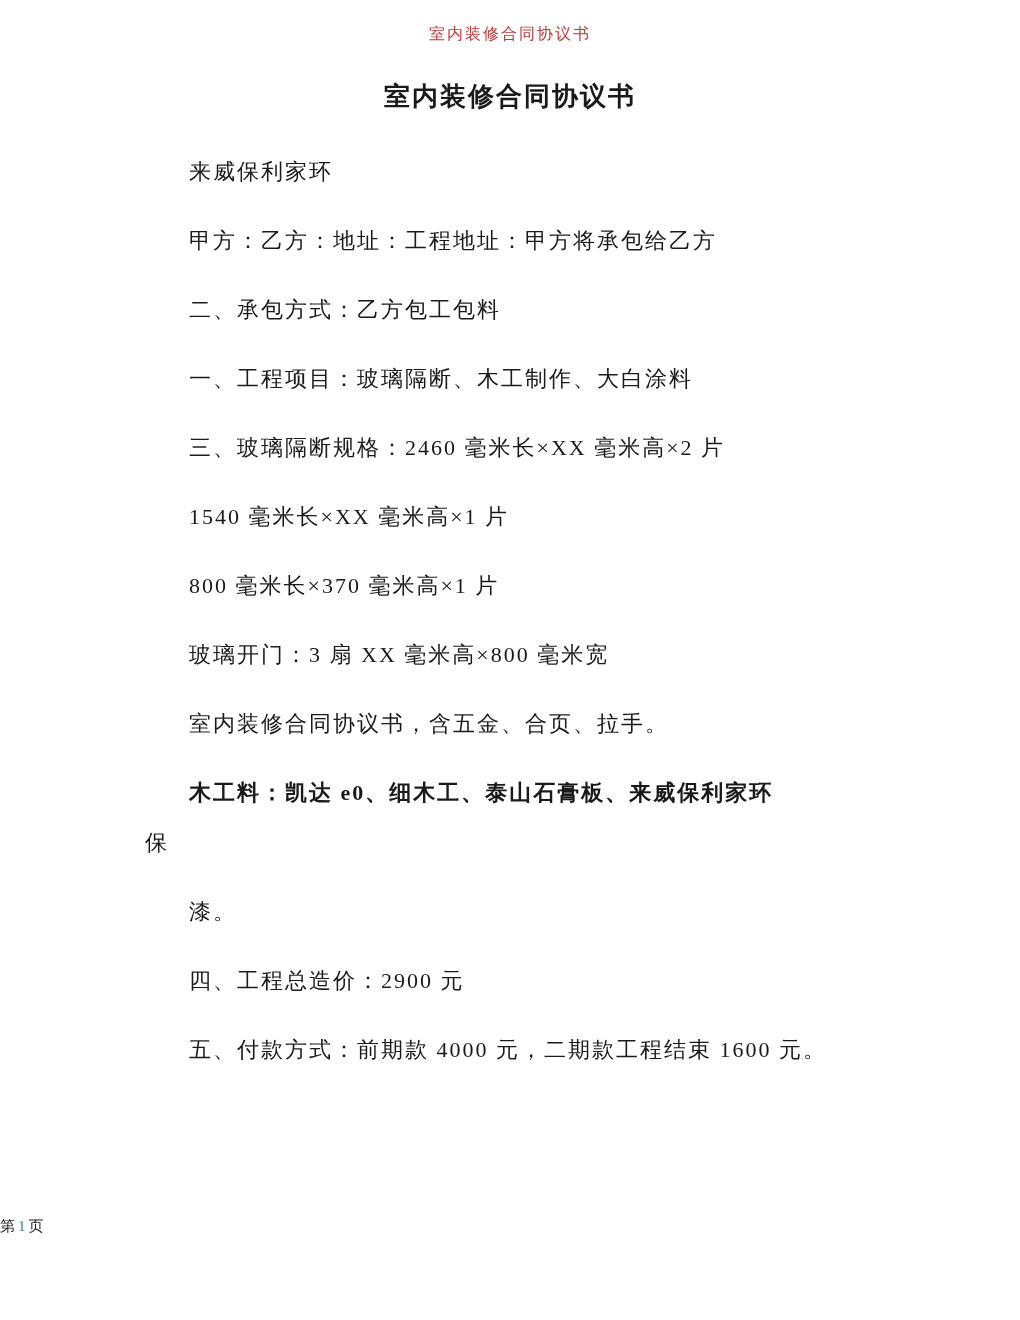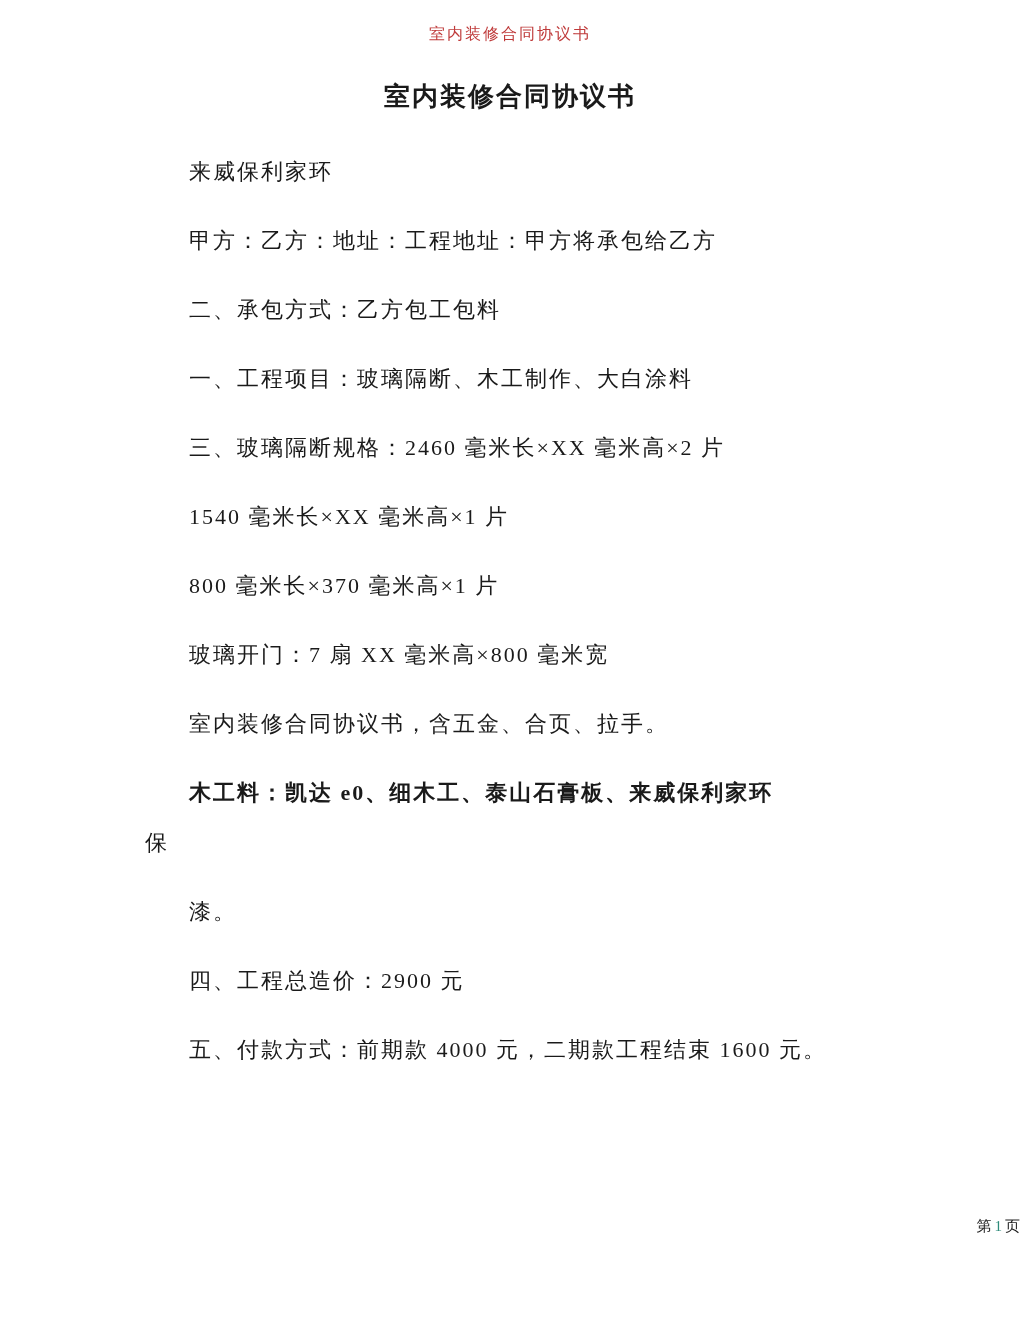--- a/index.html
+++ b/index.html
@@ -51,21 +51,21 @@
   }
   .para.wrap-cont {
     text-indent: 0;
     margin-bottom: 19px;
   }
   .doc-footer {
     position: absolute;
     top: 1216px;
     left: 0;
     width: 100%;
-    text-align: right;
+    text-align: left;
     font-size: 15px;
     line-height: 20px;
     color: var(--text, #1a1a1a);
   }
   .doc-footer .page-num {
     color: var(--page-number-teal, #2e8b7a);
     margin: 0 3px;
     font-family: "Liberation Serif", "DejaVu Serif", serif;
   }
 </style>
@@ -79,21 +79,21 @@
   <h1 class="doc-title">室内装修合同协议书</h1>
 
   <div class="doc-body">
     <p class="para">来威保利家环</p>
     <p class="para">甲方：乙方：地址：工程地址：甲方将承包给乙方</p>
     <p class="para">二、承包方式：乙方包工包料</p>
     <p class="para">一、工程项目：玻璃隔断、木工制作、大白涂料</p>
     <p class="para">三、玻璃隔断规格：2460 毫米长×XX 毫米高×2 片</p>
     <p class="para">1540 毫米长×XX 毫米高×1 片</p>
     <p class="para">800 毫米长×370 毫米高×1 片</p>
-    <p class="para">玻璃开门：7 扇 XX 毫米高×800 毫米宽</p>
+    <p class="para">玻璃开门：3 扇 XX 毫米高×800 毫米宽</p>
     <p class="para">室内装修合同协议书，含五金、合页、拉手。</p>
     <p class="para wrap-first">木工料：凯达 e0、细木工、泰山石膏板、来威保利家环</p>
     <p class="para wrap-cont">保</p>
     <p class="para">漆。</p>
     <p class="para">四、工程总造价：2900 元</p>
     <p class="para">五、付款方式：前期款 4000 元，二期款工程结束 1600 元。</p>
   </div>
 
   <div class="doc-footer">
     <span>第</span><span class="page-num">1</span><span>页</span>

